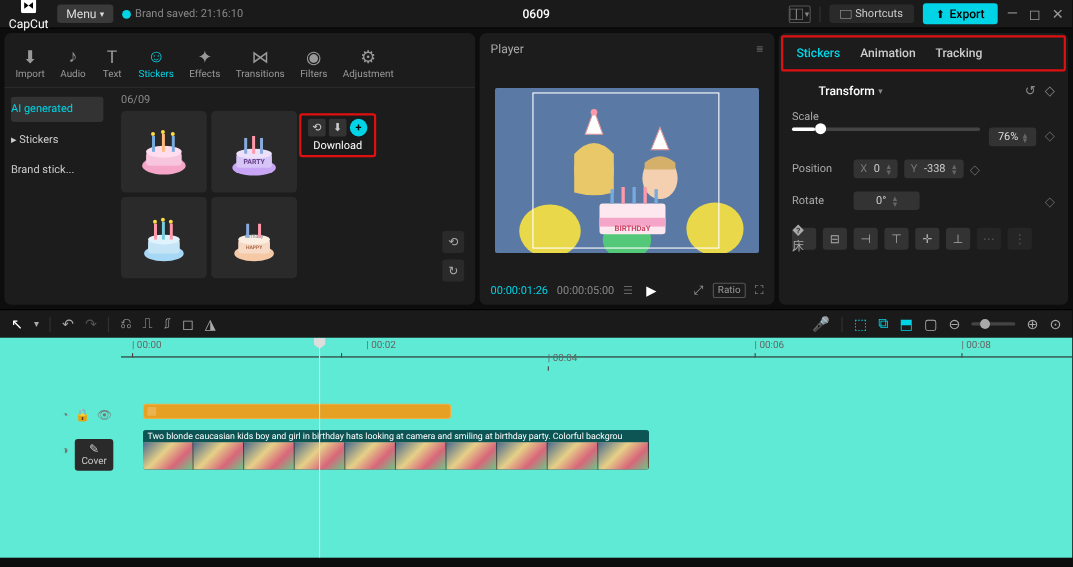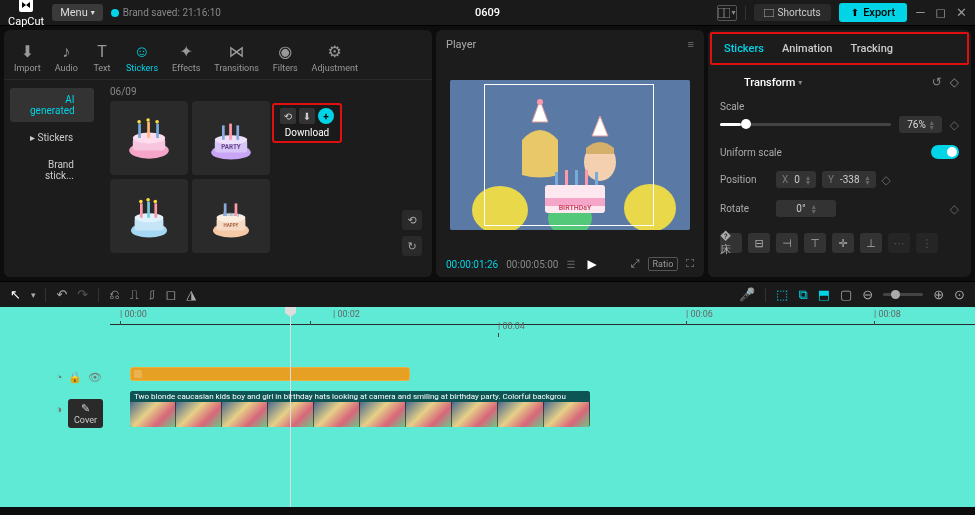--- a/index.html
+++ b/index.html
@@ -18,21 +18,21 @@
 .win-controls span { cursor:pointer; font-size:13px; }
 .main { display:flex; height:255px; gap:4px; padding:4px; }
 .panel { background:#1c1c1c; border-radius:6px; overflow:hidden; }
 .left-panel { width:428px; display:flex; flex-direction:column; }
 .media-tabs { display:flex; gap:14px; padding:6px 10px 0; border-bottom:1px solid #2a2a2a; height:50px; align-items:flex-end; }
 .media-tab { display:flex; flex-direction:column; align-items:center; gap:2px; color:#999; font-size:9px; padding-bottom:6px; cursor:pointer; }
 .media-tab.active { color:#00d4e6; }
 .media-tab-icon { font-size:16px; width:20px; height:20px; display:flex; align-items:center; justify-content:center; }
 .left-body { display:flex; flex:1; overflow:hidden; }
 .left-sidebar { width:96px; padding:8px 6px; display:flex; flex-direction:column; gap:4px; }
-.side-item { padding:6px 20px; border-radius:3px; color:#ccc; font-size:10px; cursor:pointer; text-align:right; display:flex; align-items:center; gap:4px; }
+.side-item { padding:6px 0; border-radius:3px; color:#ccc; font-size:10px; cursor:pointer; text-align:center; display:flex; align-items:center; gap:4px; }
 .side-item.active { background:#333; color:#fff; }
 .side-item.sel { color:#00d4e6; }
 .sticker-area { flex:1; padding:6px 10px; display:flex; flex-direction:column; position:relative; }
 .sticker-date { color:#888; font-size:10px; margin-bottom:4px; }
 .sticker-grid { display:grid; grid-template-columns:repeat(2,78px); gap:4px; position:relative; }
 .sticker-cell { width:78px; height:74px; background:#2a2a2a; border-radius:4px; display:flex; align-items:center; justify-content:center; position:relative; cursor:pointer; }
 .sticker-cell svg { width:54px; height:54px; }
 .dl-overlay { position:absolute; top:2px; right:-72px; width:70px; background:#1a1a1a; border:2px solid #e01010; border-radius:3px; padding:3px 4px; z-index:10; }
 .dl-row { display:flex; gap:3px; justify-content:center; }
 .dl-icn { width:16px; height:16px; background:#333; border-radius:2px; display:flex; align-items:center; justify-content:center; font-size:10px; color:#ccc; }
@@ -54,21 +54,21 @@
 .player-ctrl-r span { cursor:pointer; font-size:11px; }
 .right-panel { flex:1; display:flex; flex-direction:column; padding:0; }
 .right-tabs { display:flex; gap:18px; padding:8px 12px; border:2px solid #e01010; margin:2px; border-radius:2px; }
 .right-tab { font-size:11px; color:#ccc; cursor:pointer; font-weight:500; }
 .right-tab.active { color:#00d4e6; }
 .prop-body { padding:8px 12px; display:flex; flex-direction:column; gap:12px; }
 .prop-head { display:flex; justify-content:space-between; align-items:center;margin-left:24px; }
 .prop-title { color:#fff; font-size:11px; font-weight:500; display:flex; align-items:center; gap:3px; }
 .prop-icons { display:flex; gap:8px; color:#888; }
 .prop-icons span { cursor:pointer; font-size:12px; }
-.prop-row { display:flex; align-items:center; gap:8px; }
+.prop-row { display:flex; gap:8px; }
 .prop-label { color:#aaa; font-size:10px; width:50px; }
 .slider { flex:1; height:3px; background:#444; border-radius:2px; position:relative; }
 .slider-fill { height:100%; background:#fff; border-radius:2px; }
 .slider-thumb { width:10px; height:10px; background:#fff; border-radius:50%; position:absolute; top:-4px; }
 .val-box { background:#333; color:#ddd; padding:3px 8px; border-radius:3px; font-size:10px; min-width:42px; text-align:center; display:flex; align-items:center; gap:4px; }
 .stepper { color:#666; font-size:8px; display:flex; flex-direction:column; line-height:5px; }
 .kf { color:#666; font-size:12px; cursor:pointer; }
 .toggle { width:28px; height:14px; background:#00d4e6; border-radius:7px; position:relative; cursor:pointer; }
 .toggle::after { content:''; position:absolute; width:10px; height:10px; background:#fff; border-radius:50%; top:2px; right:2px; }
 .pos-row { display:flex; align-items:center; gap:6px; }
@@ -338,24 +338,20 @@
           <div class="val-box">
               <span>76%</span>
               <span class="stepper">
                 <span>▴</span>
                 <span>▾</span>
               </span>
             </div>
           <span class="kf">◇</span>
         </div>
       </div>
-      <div class="prop-row" style="justify-content:space-between">
-        <span class="prop-label" style="width:auto">Uniform scale</span>
-        <div class="toggle"></div>
-      </div>
       <div class="pos-row">
         <span class="prop-label">Position</span>
         <div class="pos-box">
             <span class="lbl">X</span>
             <span>0</span>
             <span class="stepper">
               <span>▴</span>
               <span>▾</span>
             </span>
           </div>

